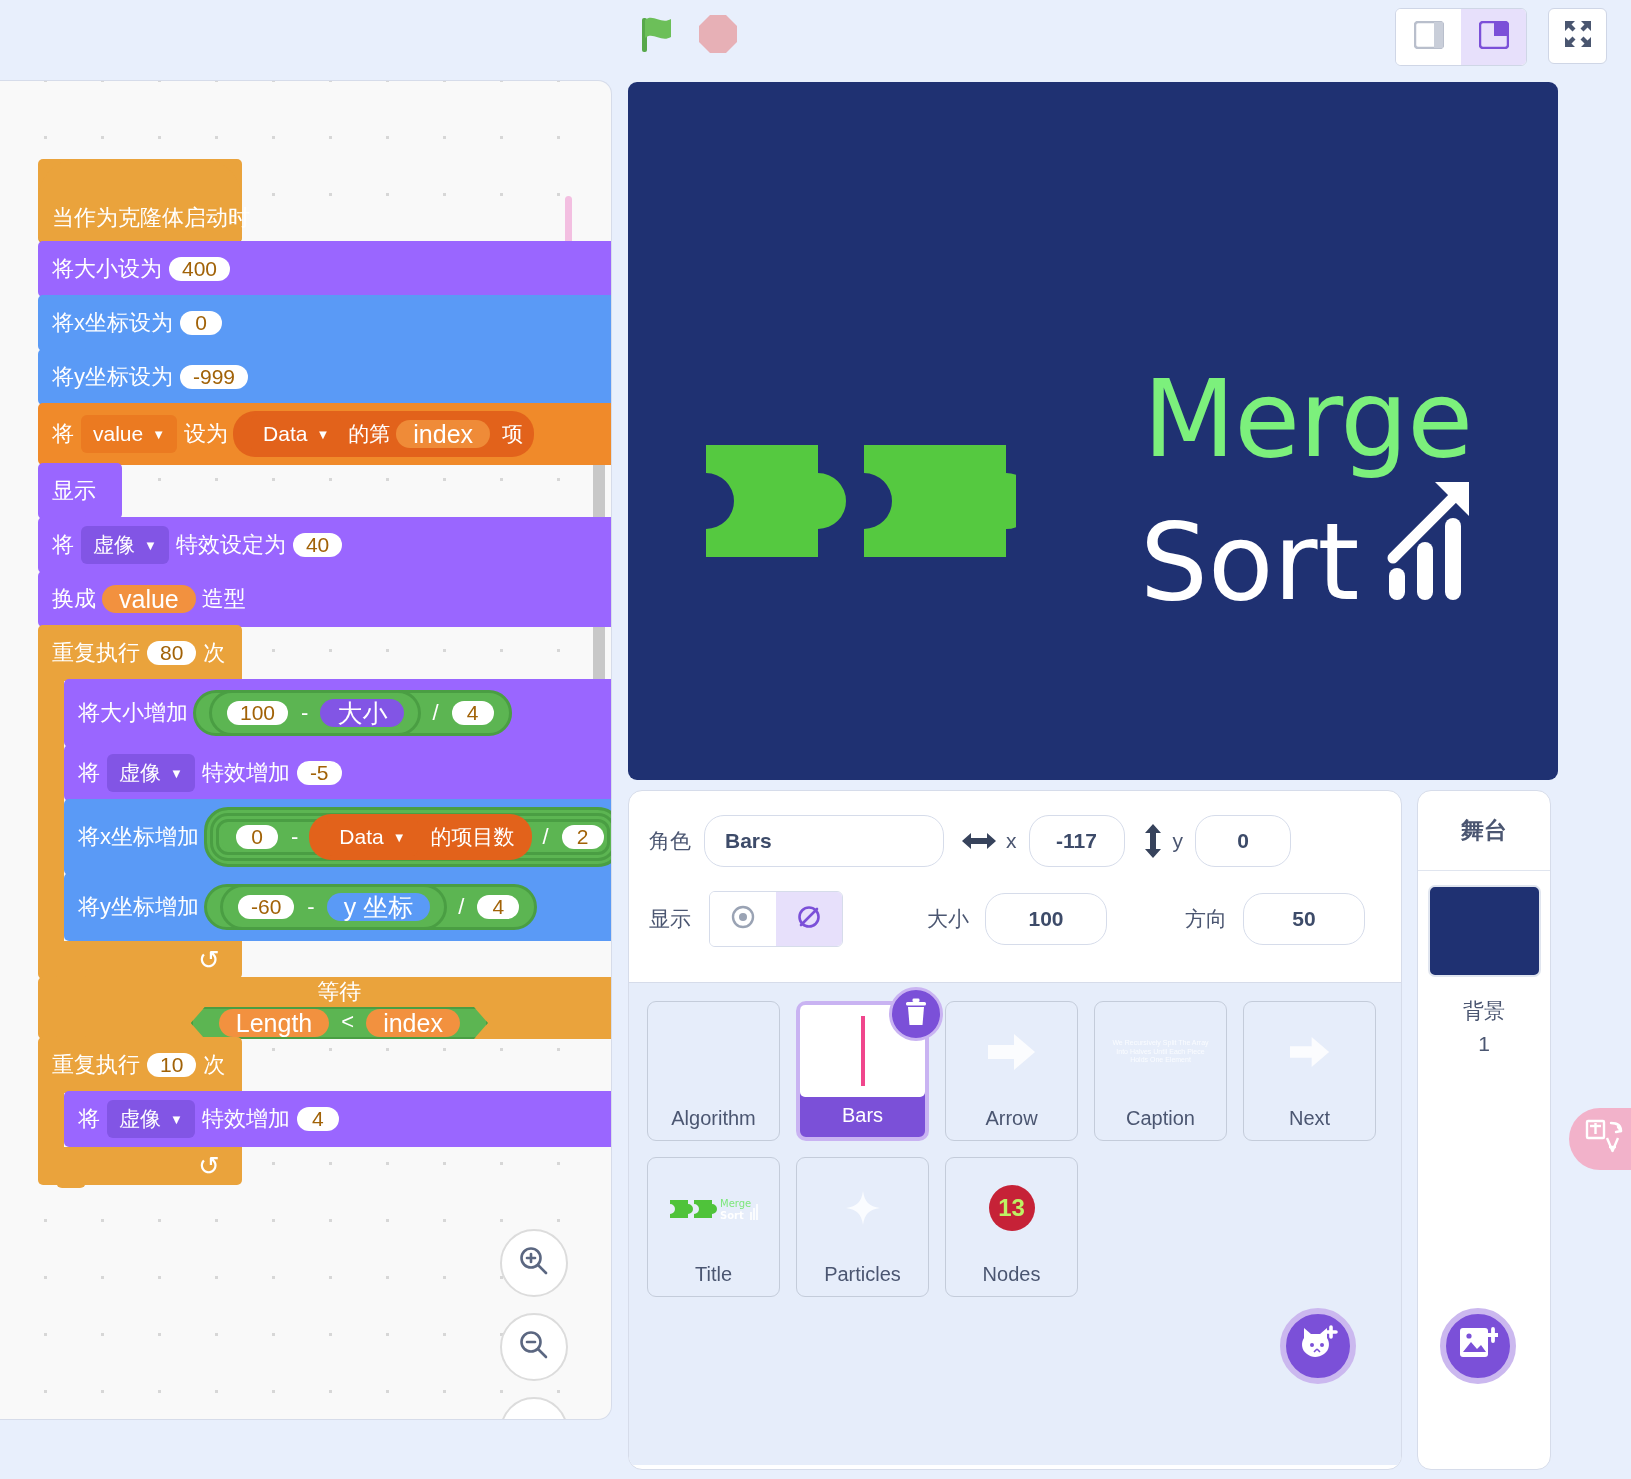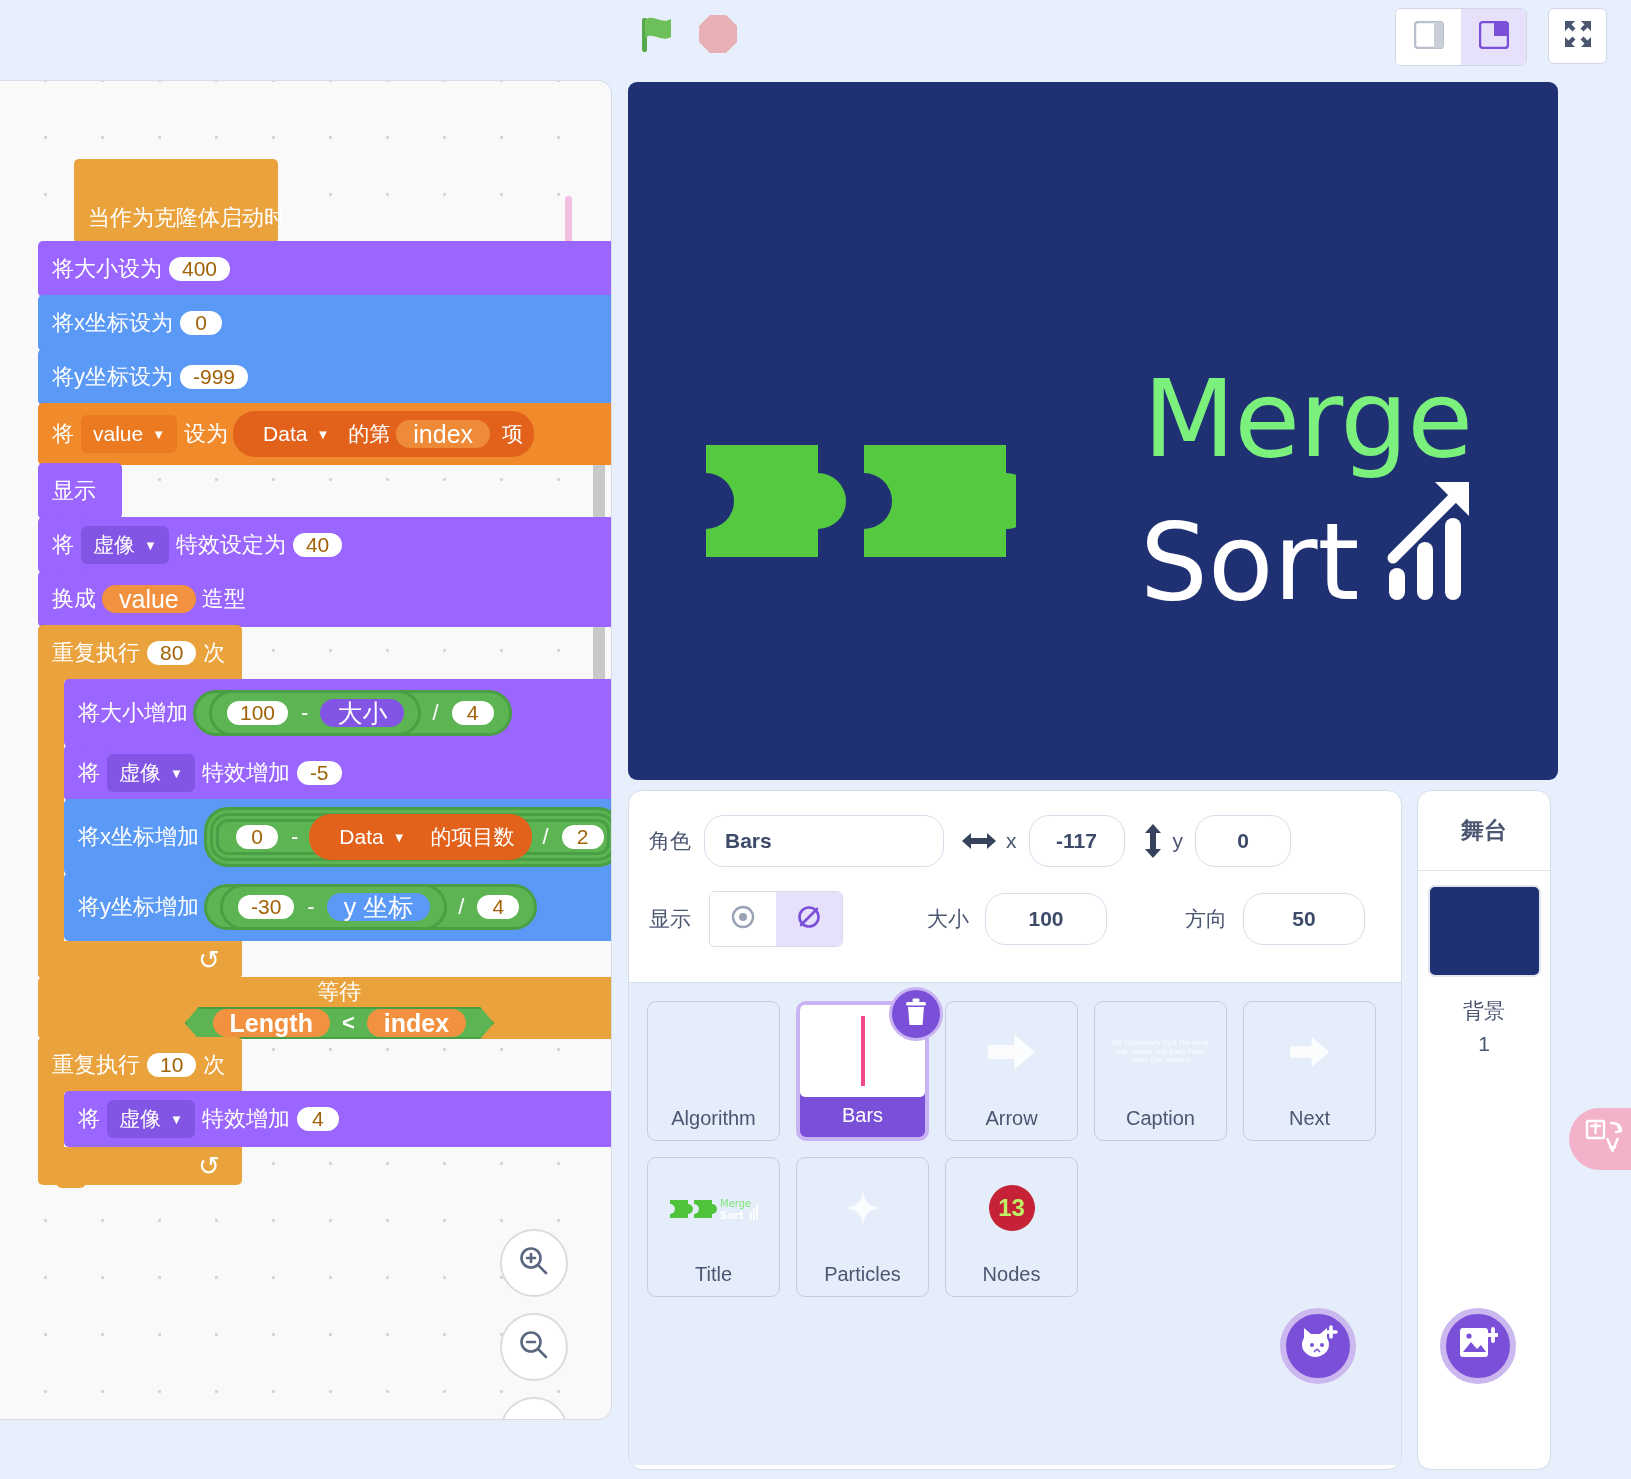--- a/index.html
+++ b/index.html
@@ -77,21 +77,21 @@
     margin-top: -2px;
   }
   .blk .lbl { white-space: nowrap; }
   .events { background: #eaa33c; box-shadow: inset 0 -1px 0 rgba(0,0,0,.12); }
   .looks  { background: #9a66ff; }
   .motion { background: #5a9af6; }
   .vars   { background: #f08a2a; }
   .control{ background: #eaa33c; }
   .hat {
     border-radius: 5px;
-    padding-top: 28px; height: 84px; align-items: flex-end; padding-bottom: 10px; margin-left: 36px;
+    padding-top: 28px; height: 84px; align-items: flex-end; padding-bottom: 10px;
   }
   .hat::before {
     content: ""; position: absolute; left: 0; top: 0; width: 100%; height: 40px;
     background: #eaa33c; border-radius: 80px 80px 0 0;
   }
   .hat .lbl { position: relative; z-index: 2; }
   
   .blk::after {
     content: ""; position: absolute; left: 18px; bottom: -3px;
     width: 30px; height: 7px; background: inherit; border-radius: 0 0 6px 6px;
@@ -132,23 +132,23 @@
   }
   .op-green.deep {
     border-width: 3px;
     box-shadow: inset 0 0 0 3px #5cb552, inset 0 0 0 6px #4a9e43,
                 inset 0 0 0 9px #5cb552, inset 0 0 0 12px #4a9e43,
                 inset 0 0 0 15px #5cb552;
     padding-left: 22px;
   }
   .bool-green {
     background: #5cb552; border: 2px solid #4a9e43; height: 44px;
-    display: flex; align-items: center; padding: 0 6px; margin: 0 5px;
+    display: flex; align-items: flex-start; padding: 0 6px; margin: 0 5px;
     clip-path: polygon(14px 0, calc(100% - 14px) 0, 100% 50%, calc(100% - 14px) 100%, 14px 100%, 0 50%);
-    padding-left: 20px; padding-right: 20px; color:#fff;font-weight:bold;
+    padding-left: 20px; padding-right: 20px; color:#fff;
   }
   .op-sym { padding: 0 6px; font-size: 22px; color: #fff; }
 
   
   .cwrap { position: relative; }
   .c-left {
     position: absolute; left: 0; top: 56px; width: 26px; background: #eaa33c;
   }
   .c-foot {
     background: #eaa33c; height: 38px; border-radius: 0 0 5px 5px;
@@ -447,21 +447,21 @@
             </span>
             <span class="op-sym">/</span>
             <span class="oval-in">2</span>
           </span>
         </div>
 
         <div class="blk motion" style="height:68px;">
           <span class="lbl">将y坐标增加</span>
           <span class="op-green">
             <span class="op-green">
-              <span class="oval-in">-30</span>
+              <span class="oval-in">-60</span>
               <span class="op-sym">-</span>
               <span class="var-round blue">y 坐标</span>
             </span>
             <span class="op-sym">/</span>
             <span class="oval-in">4</span>
           </span>
         </div>
       </div>
       <div class="c-foot" style="width:204px;">
         <span class="loop-arrow">↻</span>

